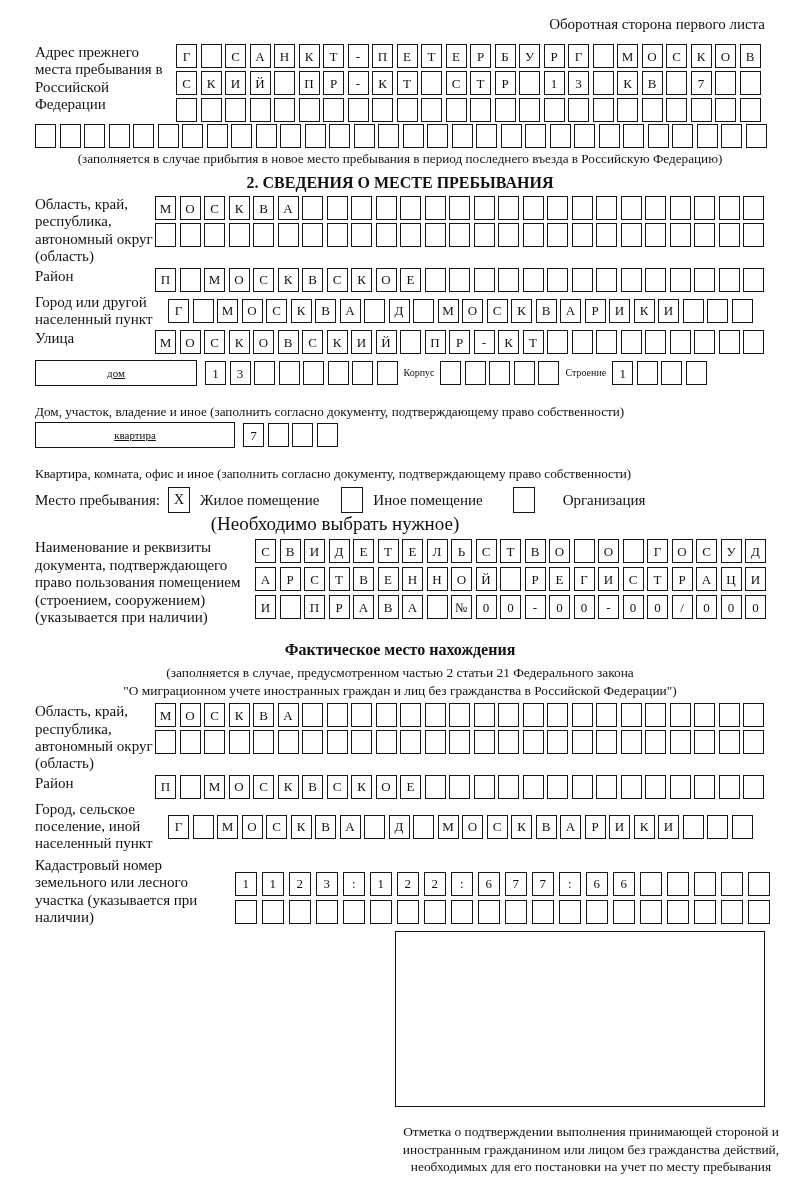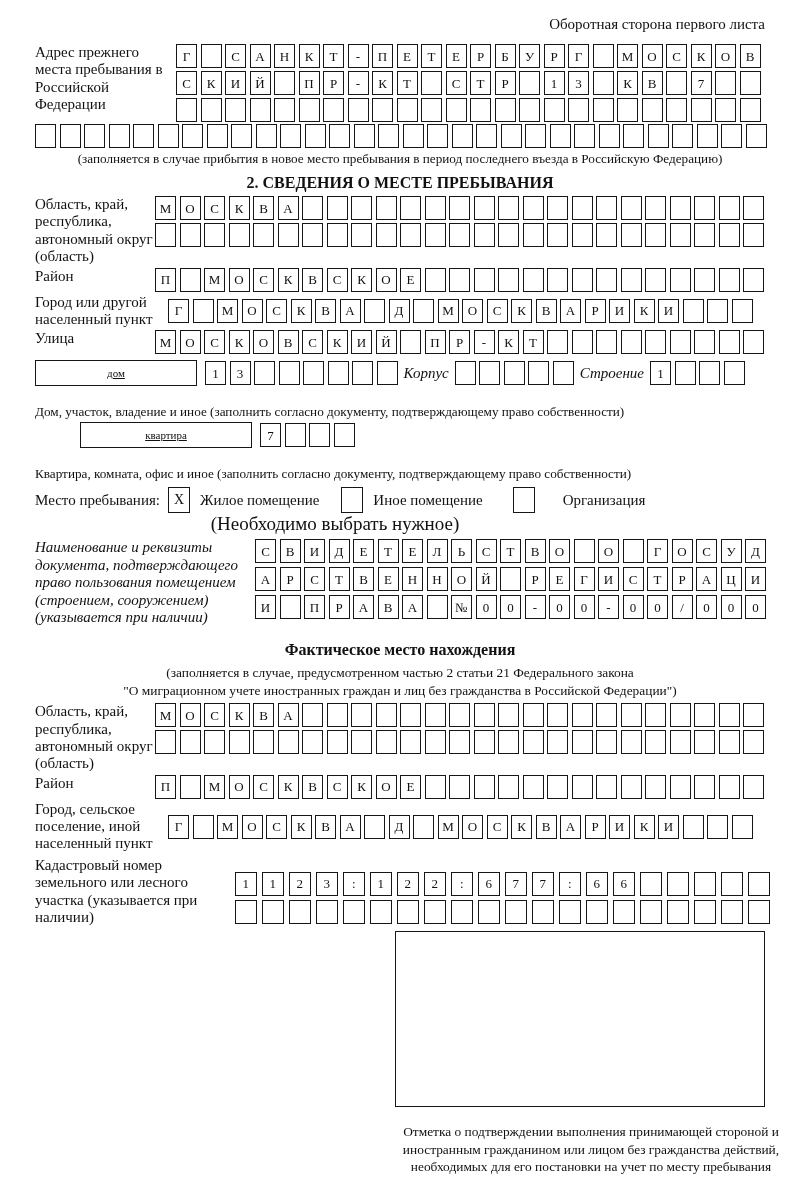--- a/index.html
+++ b/index.html
@@ -14,33 +14,33 @@
   .cell { flex:0 0 21px; width:21px; height:24px; border:1.5px solid #161616;
     display:flex; align-items:center; justify-content:center;
     font-size:13px; line-height:1; }
   .cells.wide { gap:5.5px; }
   .cells.wide .cell { flex-basis:21.5px; width:21.5px; }
   .vstack { display:flex; flex-direction:column; gap:3px; }
 
   .frow { display:flex; align-items:flex-start; }
   .flabel { font-size:15px; line-height:1.16; flex:0 0 120px; }
   .flabel.w141 { flex-basis:141px; }
-  .flabel.w220 { flex-basis:220px;font-style:italic; }
+  .flabel.w220 { flex-basis:220px; }
   .flabel.w200 { flex-basis:200px; padding-top:2px; }
 
   .caption { font-size:13.2px; text-align:center; margin-top:3px; }
   .caption-left { font-size:13.2px; margin-top:18px; }
   .h2 { font-size:16px; font-weight:bold; text-align:center; margin-top:7px; }
 
   .mt4 { margin-top:4px; } .mt2 { margin-top:2px; } .mt6 { margin-top:6px; }
 
   
   .wbox { border:1.5px solid #161616; height:26px; display:flex;
     align-items:center; justify-content:center; font-size:11px;text-decoration:underline; }
-  .inline-lbl { font-size:15px; line-height:26px; padding:0 6px;font-style:italic; }
+  .inline-lbl { font-size:10px; line-height:26px; padding:0 6px; }
 
   
   .chkrow { display:flex; align-items:center; margin-top:5px; font-size:15px; }
   .chkbox { width:22px; height:26px; border:1.5px solid #161616; display:flex;
     align-items:center; justify-content:center; font-size:14px; margin:0 10px 0 8px; }
 
   .fact-title { font-size:16px; font-weight:bold; text-align:center; margin-top:15px; }
   .fact-note { font-size:13.4px; text-align:center; line-height:1.3; margin-top:5px; }
 
   .stamp-box { margin-left:360px; width:370px; height:176px;
@@ -350,21 +350,21 @@
     <div class="cells">
         <div class="cell">1</div>
         <div class="cell"></div>
         <div class="cell"></div>
         <div class="cell"></div>
       </div>
   </div>
   <div class="caption-left">Дом, участок, владение и иное (заполнить согласно документу, подтверждающему право собственности)</div>
 
   <div class="frow mt2" style="align-items:center;">
-    <div class="wbox" style="width:172px;margin-left:45px;">квартира</div>
+    <div class="wbox" style="width:200px;">квартира</div>
     <div class="cells" style="margin-left:8px;">
         <div class="cell">7</div>
         <div class="cell"></div>
         <div class="cell"></div>
         <div class="cell"></div>
       </div>
   </div>
   <div class="caption-left">Квартира, комната, офис и иное (заполнить согласно документу, подтверждающему право собственности)</div>
 
   <div class="chkrow">

